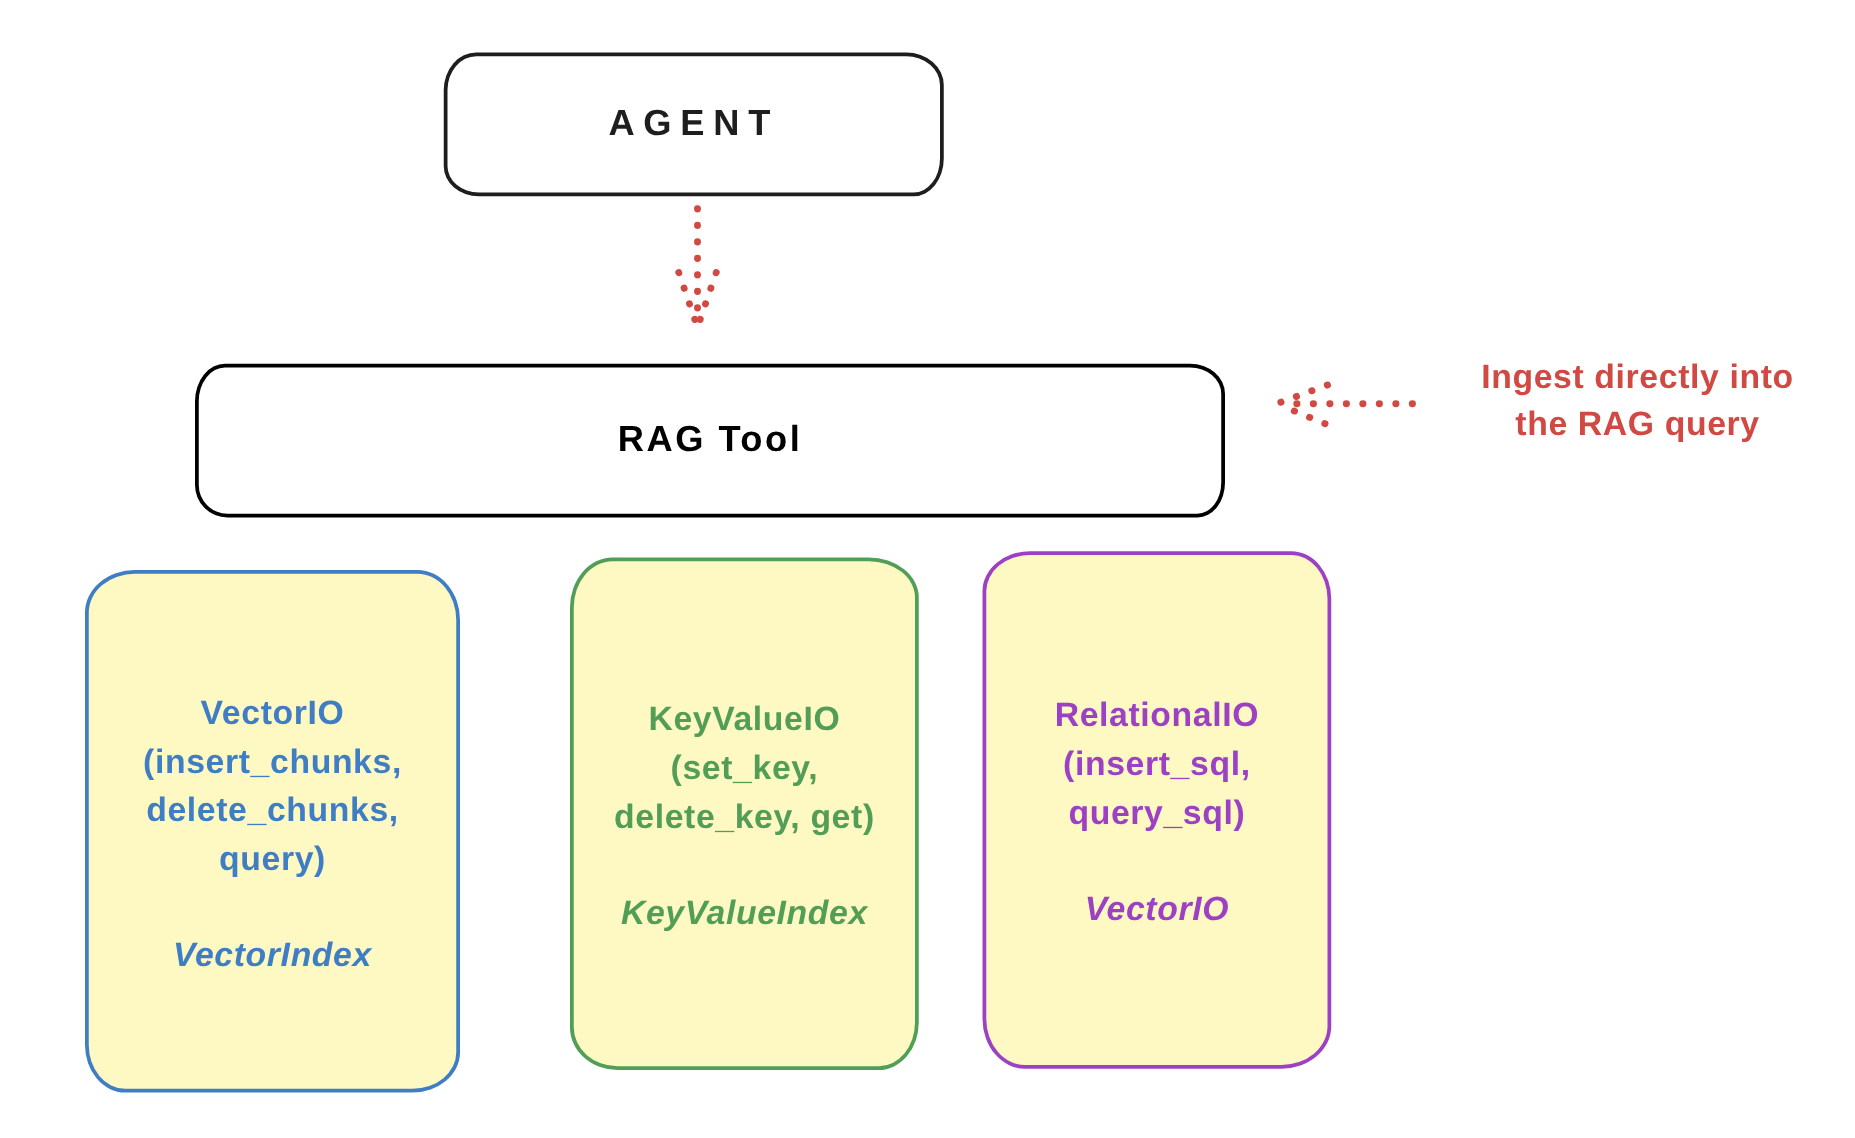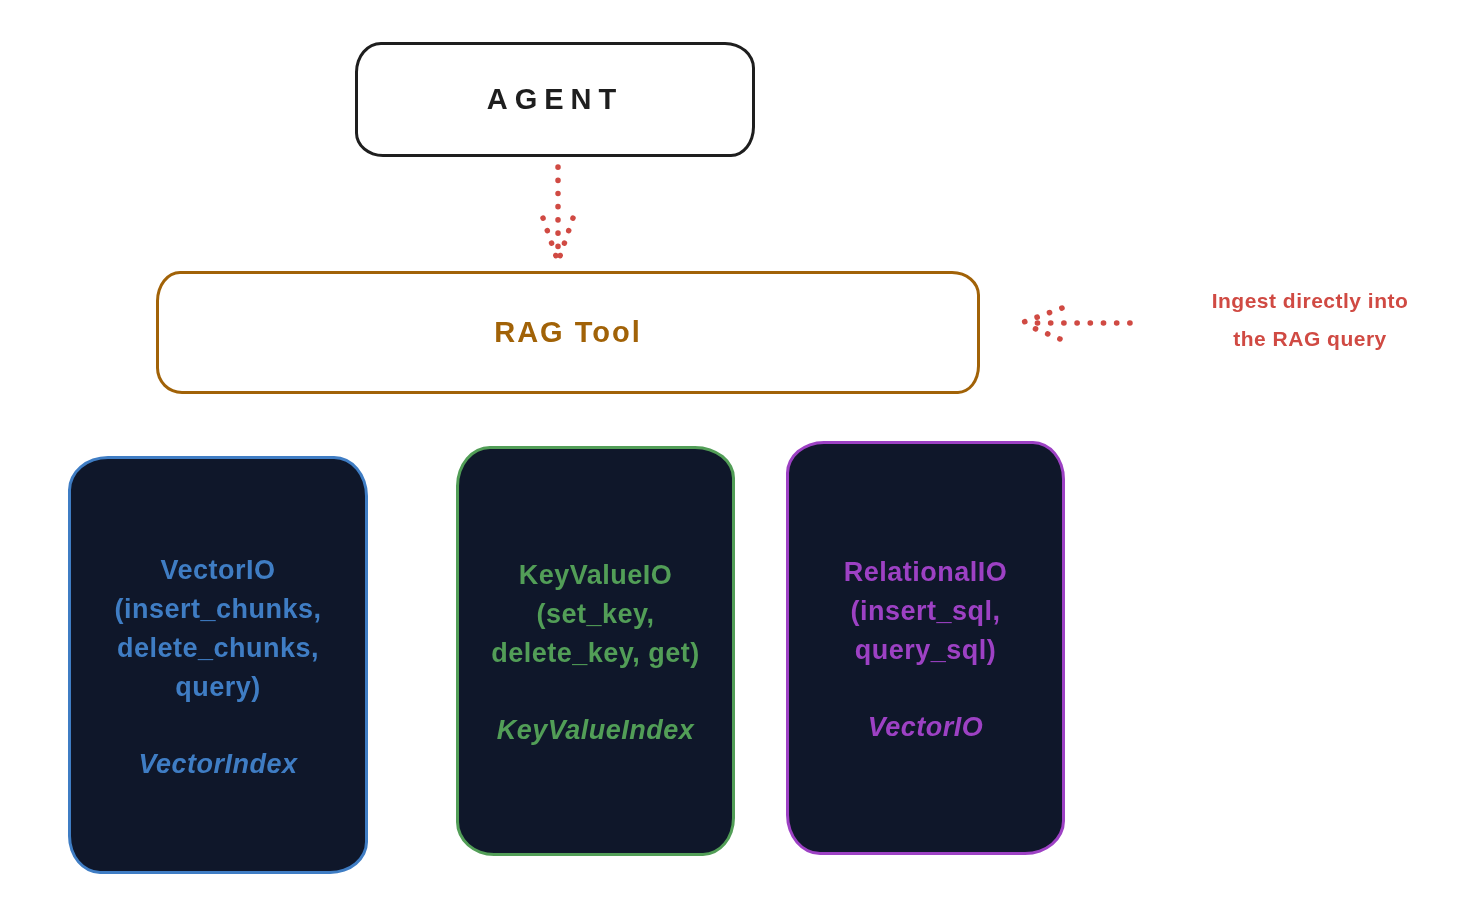--- a/index.html
+++ b/index.html
@@ -59,30 +59,30 @@
   .arrow-down { left: 535px; top: 162px; }
   .arrow-left { left: 1012px; top: 300px; }
 
   
   .annotation {
     position: absolute;
     left: 1142px; top: 282px;
     width: 336px;
     text-align: center;
     font-weight: 700;
-    font-size: 21px;
+    font-size: 27px;
     line-height: 38px;
     letter-spacing: 0.5px;
   }
 
   
   .card {
     position: absolute;
     border: 3.5px solid currentColor;
-    background: #0f172a;
+    background: #fef9c3;
     box-sizing: border-box;
     display: flex;
     flex-direction: column;
     align-items: center;
     justify-content: center;
     text-align: center;
   }
   .card-vector {
     left: 68px; top: 456px;
     width: 300px; height: 418px;
@@ -121,21 +121,21 @@
   <div class="node node-agent" style="color: rgb(30, 30, 30);">
     <span class="node-label">AGENT</span>
   </div>
 
   <svg class="arrow arrow-down" width="46" height="106" viewBox="0 0 46 106" style="color: rgb(208, 74, 67);">
     <line x1="23" y1="5" x2="23" y2="96"></line>
     <line x1="8" y1="56" x2="22" y2="97"></line>
     <line x1="38" y1="56" x2="24" y2="97"></line>
   </svg>
 
-  <div class="node node-rag" style="color: #a16207;">
+  <div class="node node-rag" style="color: #000000; margin-top: 20px;">
     <span class="node-label">RAG Tool</span>
   </div>
 
   <svg class="arrow arrow-left" width="126" height="46" viewBox="0 0 126 46" style="color: rgb(208, 74, 67);">
     <line x1="118" y1="23" x2="13" y2="23"></line>
     <line x1="50" y1="8" x2="12" y2="22"></line>
     <line x1="48" y1="39" x2="12" y2="24"></line>
   </svg>
 
   <div class="annotation" style="color: rgb(208, 74, 67);">

